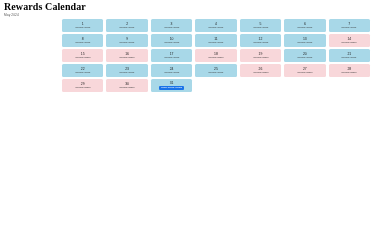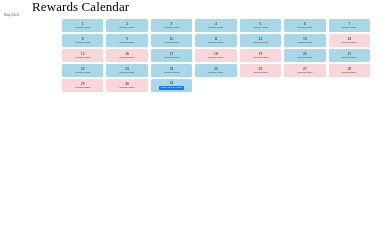--- a/index.html
+++ b/index.html
@@ -17,26 +17,25 @@
   .page {
     position: relative;
     width: 379px;
     height: 100px;
   }
   .page-title {
     position: absolute;
     left: 4px;
     top: 1px;
     font-family: "Liberation Serif", serif;
-    font-weight: normal;
-    font-size: 13px;
+    font-weight: bold;
+    font-size: 10px;
     letter-spacing: 0.1px;
     line-height: 11px;
     color: #000000;
-    margin-left: 28px;
   }
   .month-label {
     position: absolute;
     left: 4px;
     top: 13px;
     font-size: 3.2px;
     line-height: 5px;
     color: #555555;
     letter-spacing: 0.1px;
   }

